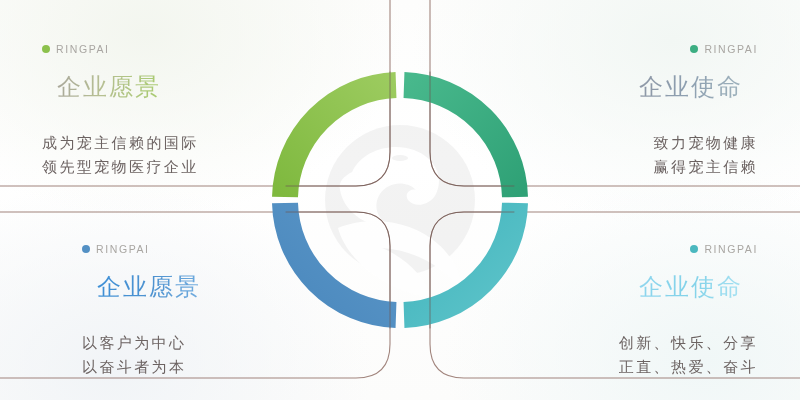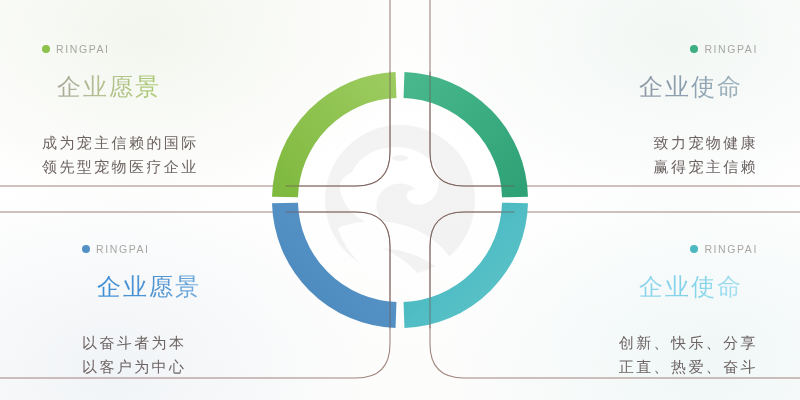--- a/index.html
+++ b/index.html
@@ -197,22 +197,22 @@
     </div>
   </div>
 
   <div class="quad left" id="quad-values">
     <div class="kicker">
       <span class="dot" style="background:#5390c4"></span>
       <span class="brand">RINGPAI</span>
     </div>
     <h2 class="title t-blue">企业愿景</h2>
     <div class="body-text">
+      <span class="line">以客户为中心</span>
       <span class="line">以奋斗者为本</span>
-      <span class="line">以客户为中心</span>
     </div>
   </div>
 
   <div class="quad right" id="quad-core">
     <div class="kicker">
       <span class="dot" style="background:#4bb8bf"></span>
       <span class="brand">RINGPAI</span>
     </div>
     <h2 class="title t-cyan">企业使命</h2>
     <div class="body-text">

